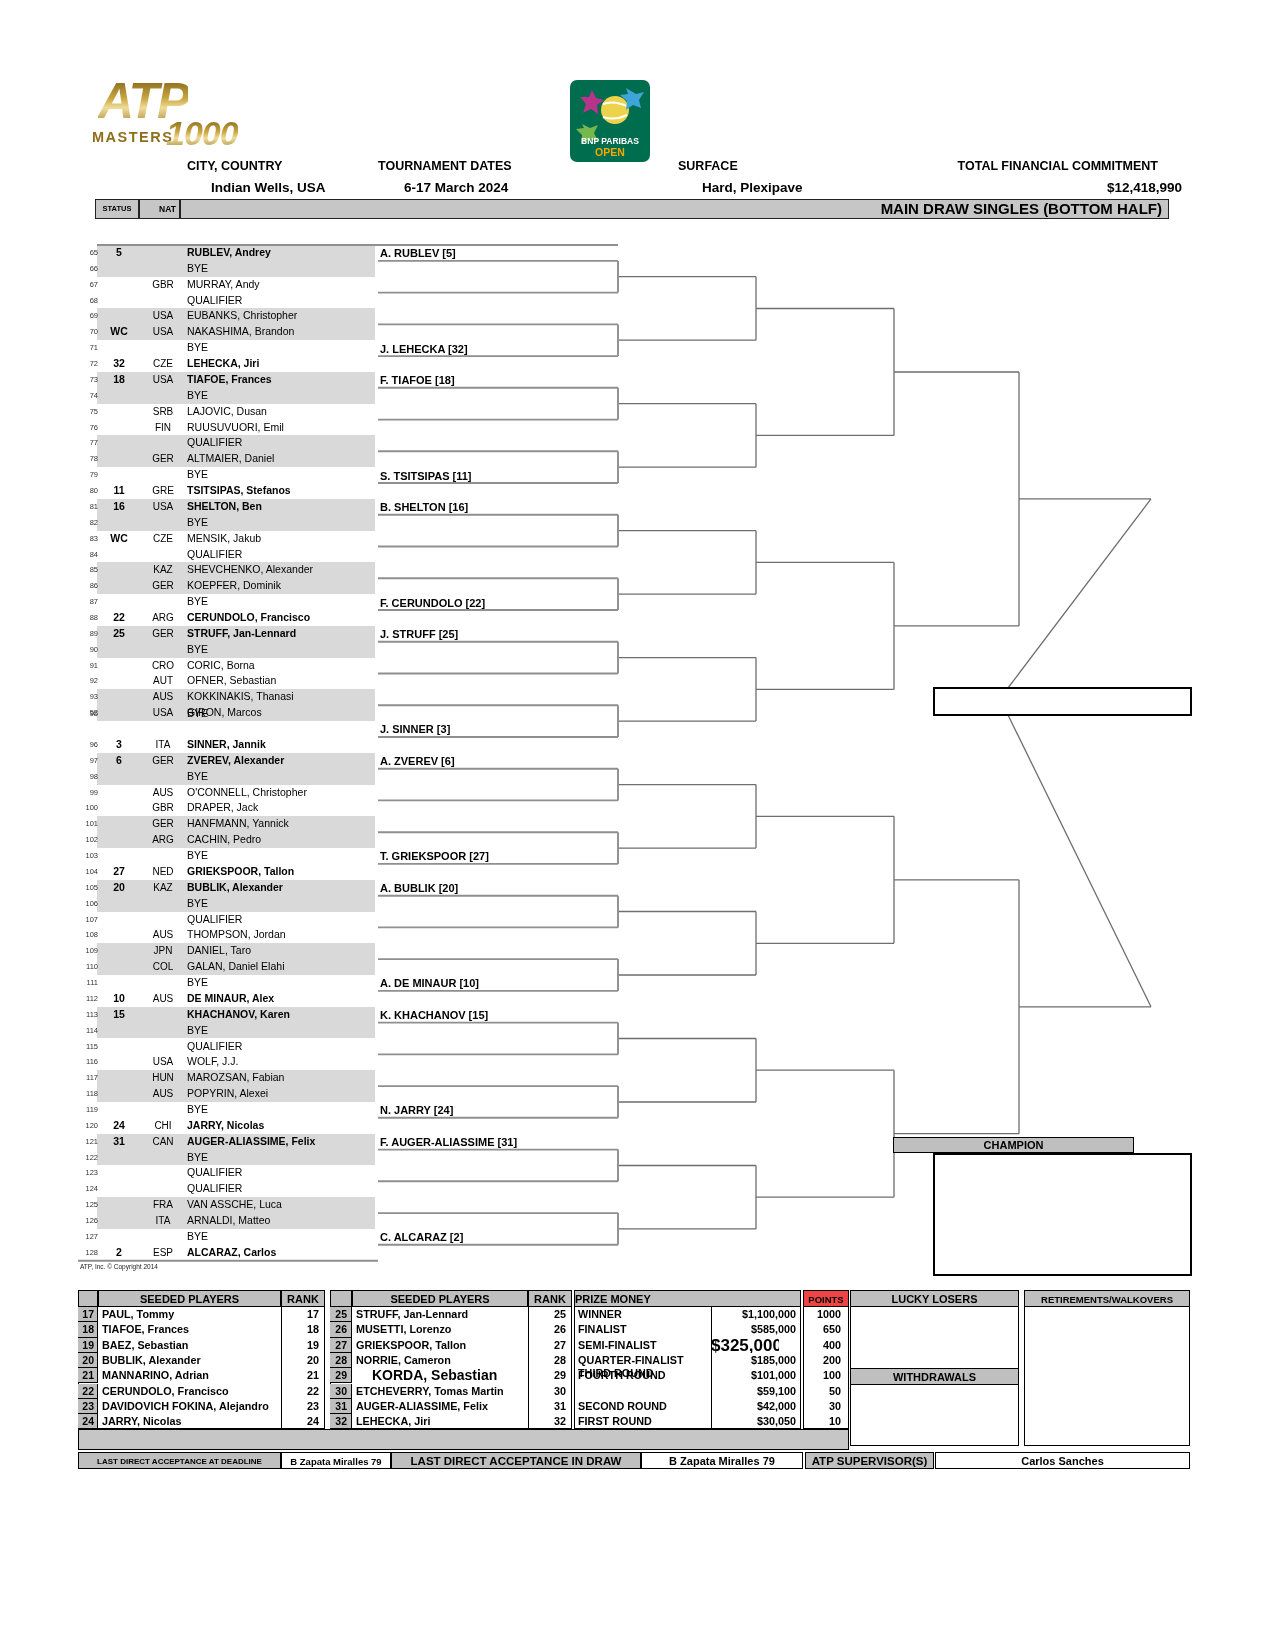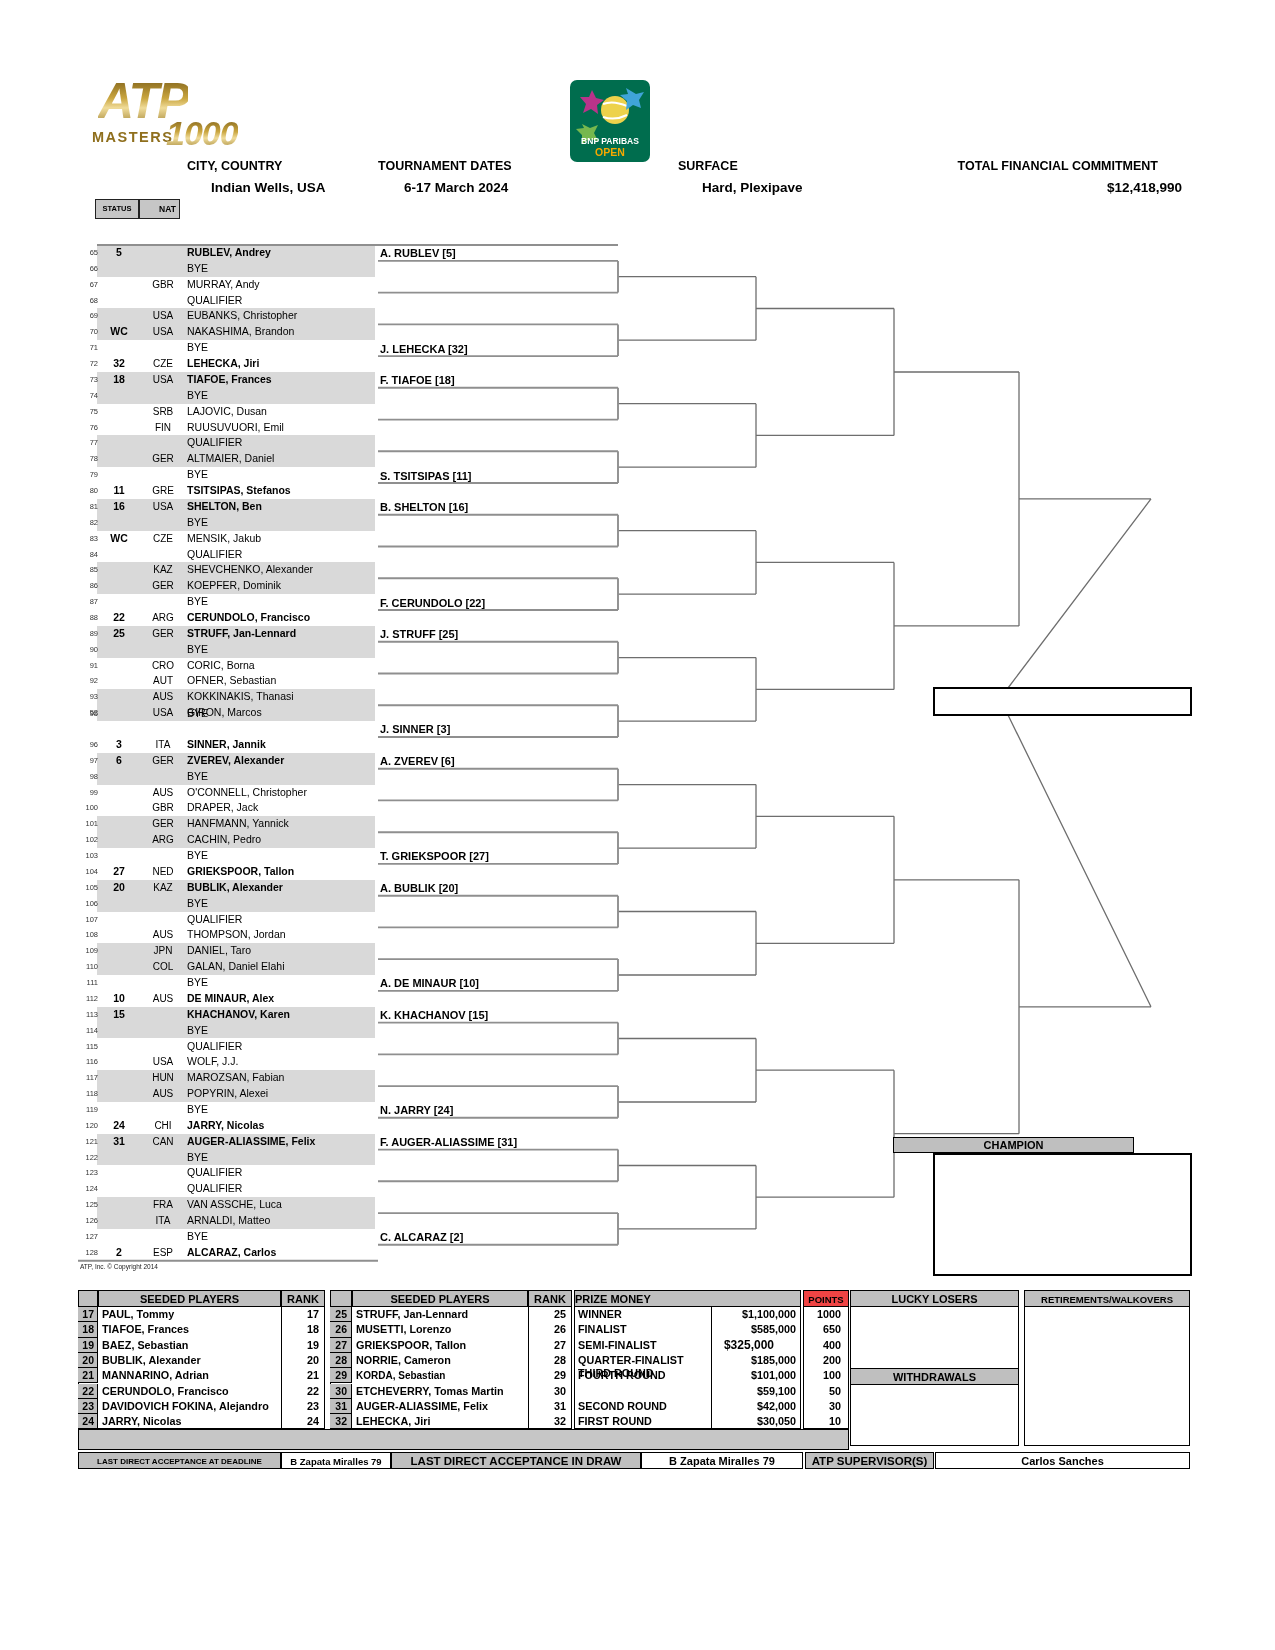--- a/index.html
+++ b/index.html
@@ -67,20 +67,21 @@
   <div class="hvalue" style="left:187px;top:180px;">Indian Wells, USA</div>
   <div class="hlabel" style="left:378px;top:159px;">TOURNAMENT DATES</div>
   <div class="hvalue" style="left:380px;top:180px;">6-17 March 2024</div>
   <div class="hlabel" style="left:678px;top:159px;">SURFACE</div>
   <div class="hvalue" style="left:678px;top:180px;">Hard, Plexipave</div>
   <div class="hlabel" style="left:896px;top:159px;width:262px;text-align:right;">TOTAL FINANCIAL COMMITMENT</div>
   <div class="hvalue" style="left:896px;top:180px;width:262px;text-align:right;">$12,418,990</div>
 
   <div class="statusbar" style="left:95px;top:199px;width:44px;height:20px;font-size:7.5px;line-height:18px;text-align:center;">STATUS</div>
   <div class="statusbar" style="left:139px;top:199px;width:41px;height:20px;font-size:8.5px;line-height:18px;text-align:center;padding-left:16px;">NAT</div>
+  <div class="statusbar" style="left:180px;top:199px;width:989px;height:20px;font-size:15px;line-height:18px;text-align:right;padding-right:6px;">MAIN DRAW SINGLES (BOTTOM HALF)</div>
 
   <div id="draw">
       <div class="shade" style="top: 245px; height: 31.74px;"></div>
       <div class="shade" style="top: 308.48px; height: 31.74px;"></div>
       <div class="shade" style="top: 371.96px; height: 31.74px;"></div>
       <div class="shade" style="top: 435.44px; height: 31.74px;"></div>
       <div class="shade" style="top: 498.92px; height: 31.74px;"></div>
       <div class="shade" style="top: 562.4px; height: 31.74px;"></div>
       <div class="shade" style="top: 625.88px; height: 31.74px;"></div>
       <div class="shade" style="top: 689.36px; height: 31.74px;"></div>
@@ -475,21 +476,21 @@
       <div class="fc" style="left: 330px; top: 1322.3px; width: 22px; height: 15.3px; background: rgb(191, 191, 191); border-bottom: 1px solid rgb(0, 0, 0); border-right: 1px solid rgb(0, 0, 0); text-align: right; font-size: 10.5px; line-height: 15.3px; padding-right: 4px;">26</div>
       <div class="fc" style="left: 352px; top: 1322.3px; width: 176px; height: 15.3px; text-align: left; font-size: 10.8px; line-height: 15.3px; padding-left: 4px;">MUSETTI, Lorenzo</div>
       <div class="fc" style="left: 528px; top: 1322.3px; width: 44px; height: 15.3px; text-align: right; font-size: 10.8px; line-height: 15.3px; padding-right: 6px;">26</div>
       <div class="fc" style="left: 330px; top: 1337.6px; width: 22px; height: 15.3px; background: rgb(191, 191, 191); border-bottom: 1px solid rgb(0, 0, 0); border-right: 1px solid rgb(0, 0, 0); text-align: right; font-size: 10.5px; line-height: 15.3px; padding-right: 4px;">27</div>
       <div class="fc" style="left: 352px; top: 1337.6px; width: 176px; height: 15.3px; text-align: left; font-size: 10.8px; line-height: 15.3px; padding-left: 4px;">GRIEKSPOOR, Tallon</div>
       <div class="fc" style="left: 528px; top: 1337.6px; width: 44px; height: 15.3px; text-align: right; font-size: 10.8px; line-height: 15.3px; padding-right: 6px;">27</div>
       <div class="fc" style="left: 330px; top: 1352.9px; width: 22px; height: 15.3px; background: rgb(191, 191, 191); border-bottom: 1px solid rgb(0, 0, 0); border-right: 1px solid rgb(0, 0, 0); text-align: right; font-size: 10.5px; line-height: 15.3px; padding-right: 4px;">28</div>
       <div class="fc" style="left: 352px; top: 1352.9px; width: 176px; height: 15.3px; text-align: left; font-size: 10.8px; line-height: 15.3px; padding-left: 4px;">NORRIE, Cameron</div>
       <div class="fc" style="left: 528px; top: 1352.9px; width: 44px; height: 15.3px; text-align: right; font-size: 10.8px; line-height: 15.3px; padding-right: 6px;">28</div>
       <div class="fc" style="left: 330px; top: 1368.2px; width: 22px; height: 15.3px; background: rgb(191, 191, 191); border-bottom: 1px solid rgb(0, 0, 0); border-right: 1px solid rgb(0, 0, 0); text-align: right; font-size: 10.5px; line-height: 15.3px; padding-right: 4px;">29</div>
-      <div class="fc" style="left: 352px; top: 1368.2px; width: 176px; height: 15.3px; text-align: left; font-size: 10px; line-height: 15.3px; padding-left: 4px;">KORDA, Sebastian</div>
+      <div class="fc" style="left: 368px; top: 1368.2px; width: 176px; height: 15.3px; text-align: left; font-size: 14px; line-height: 15.3px; padding-left: 4px;">KORDA, Sebastian</div>
       <div class="fc" style="left: 528px; top: 1368.2px; width: 44px; height: 15.3px; text-align: right; font-size: 10.8px; line-height: 15.3px; padding-right: 6px;">29</div>
       <div class="fc" style="left: 330px; top: 1383.5px; width: 22px; height: 15.3px; background: rgb(191, 191, 191); border-bottom: 1px solid rgb(0, 0, 0); border-right: 1px solid rgb(0, 0, 0); text-align: right; font-size: 10.5px; line-height: 15.3px; padding-right: 4px;">30</div>
       <div class="fc" style="left: 352px; top: 1383.5px; width: 176px; height: 15.3px; text-align: left; font-size: 10.8px; line-height: 15.3px; padding-left: 4px;">ETCHEVERRY, Tomas Martin</div>
       <div class="fc" style="left: 528px; top: 1383.5px; width: 44px; height: 15.3px; text-align: right; font-size: 10.8px; line-height: 15.3px; padding-right: 6px;">30</div>
       <div class="fc" style="left: 330px; top: 1398.8px; width: 22px; height: 15.3px; background: rgb(191, 191, 191); border-bottom: 1px solid rgb(0, 0, 0); border-right: 1px solid rgb(0, 0, 0); text-align: right; font-size: 10.5px; line-height: 15.3px; padding-right: 4px;">31</div>
       <div class="fc" style="left: 352px; top: 1398.8px; width: 176px; height: 15.3px; text-align: left; font-size: 10.8px; line-height: 15.3px; padding-left: 4px;">AUGER-ALIASSIME, Felix</div>
       <div class="fc" style="left: 528px; top: 1398.8px; width: 44px; height: 15.3px; text-align: right; font-size: 10.8px; line-height: 15.3px; padding-right: 6px;">31</div>
       <div class="fc" style="left: 330px; top: 1414.1px; width: 22px; height: 15.3px; background: rgb(191, 191, 191); border-bottom: 1px solid rgb(0, 0, 0); border-right: 1px solid rgb(0, 0, 0); text-align: right; font-size: 10.5px; line-height: 15.3px; padding-right: 4px;">32</div>
       <div class="fc" style="left: 352px; top: 1414.1px; width: 176px; height: 15.3px; text-align: left; font-size: 10.8px; line-height: 15.3px; padding-left: 4px;">LEHECKA, Jiri</div>
       <div class="fc" style="left: 528px; top: 1414.1px; width: 44px; height: 15.3px; text-align: right; font-size: 10.8px; line-height: 15.3px; padding-right: 6px;">32</div>
@@ -498,21 +499,21 @@
       <div class="fc" style="left: 574px; top: 1290px; width: 227px; height: 17px; background: rgb(191, 191, 191); border: 1.2px solid rgb(0, 0, 0); text-align: left; font-size: 11px; line-height: 17px;">PRIZE MONEY</div>
       <div class="fc" style="left: 803px; top: 1290px; width: 46px; height: 139.4px; border: 1.6px solid rgb(0, 0, 0); text-align: left; font-size: 11px; line-height: 139.4px;"></div>
       <div class="fc" style="left: 803px; top: 1290px; width: 46px; height: 17px; background: #ef4444; border: 1.2px solid rgb(0, 0, 0); text-align: center; font-size: 9.5px; line-height: 17px;">POINTS</div>
       <div class="fc" style="left: 574px; top: 1307px; width: 137px; height: 15.3px; text-align: left; font-size: 10.8px; line-height: 15.3px; padding-left: 4px;">WINNER</div>
       <div class="fc" style="left: 711px; top: 1307px; width: 90px; height: 15.3px; text-align: right; font-size: 10.8px; line-height: 15.3px; padding-right: 5px;">$1,100,000</div>
       <div class="fc" style="left: 803px; top: 1307px; width: 46px; height: 15.3px; text-align: right; font-size: 10.8px; line-height: 15.3px; padding-right: 8px;">1000</div>
       <div class="fc" style="left: 574px; top: 1322.3px; width: 137px; height: 15.3px; text-align: left; font-size: 10.8px; line-height: 15.3px; padding-left: 4px;">FINALIST</div>
       <div class="fc" style="left: 711px; top: 1322.3px; width: 90px; height: 15.3px; text-align: right; font-size: 10.8px; line-height: 15.3px; padding-right: 5px;">$585,000</div>
       <div class="fc" style="left: 803px; top: 1322.3px; width: 46px; height: 15.3px; text-align: right; font-size: 10.8px; line-height: 15.3px; padding-right: 8px;">650</div>
       <div class="fc" style="left: 574px; top: 1337.6px; width: 137px; height: 15.3px; text-align: left; font-size: 10.8px; line-height: 15.3px; padding-left: 4px;">SEMI-FINALIST</div>
-      <div class="fc" style="left: 711px; top: 1337.6px; width: 68px; height: 15.3px; text-align: right; font-size: 12px; line-height: 15.3px; padding-right: 5px;">$325,000</div>
+      <div class="fc" style="left: 711px; top: 1337.6px; width: 68px; height: 15.3px; text-align: right; font-size: 17px; line-height: 15.3px; padding-right: 5px;">$325,000</div>
       <div class="fc" style="left: 803px; top: 1337.6px; width: 46px; height: 15.3px; text-align: right; font-size: 10.8px; line-height: 15.3px; padding-right: 8px;">400</div>
       <div class="fc" style="left: 574px; top: 1352.9px; width: 137px; height: 15.3px; text-align: left; font-size: 10.8px; line-height: 15.3px; padding-left: 4px;">QUARTER-FINALIST</div>
       <div class="fc" style="left: 711px; top: 1352.9px; width: 90px; height: 15.3px; text-align: right; font-size: 10.8px; line-height: 15.3px; padding-right: 5px;">$185,000</div>
       <div class="fc" style="left: 803px; top: 1352.9px; width: 46px; height: 15.3px; text-align: right; font-size: 10.8px; line-height: 15.3px; padding-right: 8px;">200</div>
       <div class="fc" style="left: 574px; top: 1368.2px; width: 137px; height: 15.3px; text-align: left; font-size: 10.8px; line-height: 15.3px; padding-left: 4px;">FOURTH ROUND</div>
       <div class="fc" style="left: 711px; top: 1368.2px; width: 90px; height: 15.3px; text-align: right; font-size: 10.8px; line-height: 15.3px; padding-right: 5px;">$101,000</div>
       <div class="fc" style="left: 803px; top: 1368.2px; width: 46px; height: 15.3px; text-align: right; font-size: 10.8px; line-height: 15.3px; padding-right: 8px;">100</div>
       <div class="fc" style="left: 574px; top: 1366px; width: 137px; height: 15.3px; text-align: left; font-size: 10.8px; line-height: 15.3px; padding-left: 4px;">THIRD ROUND</div>
       <div class="fc" style="left: 711px; top: 1383.5px; width: 90px; height: 15.3px; text-align: right; font-size: 10.8px; line-height: 15.3px; padding-right: 5px;">$59,100</div>
       <div class="fc" style="left: 803px; top: 1383.5px; width: 46px; height: 15.3px; text-align: right; font-size: 10.8px; line-height: 15.3px; padding-right: 8px;">50</div>

